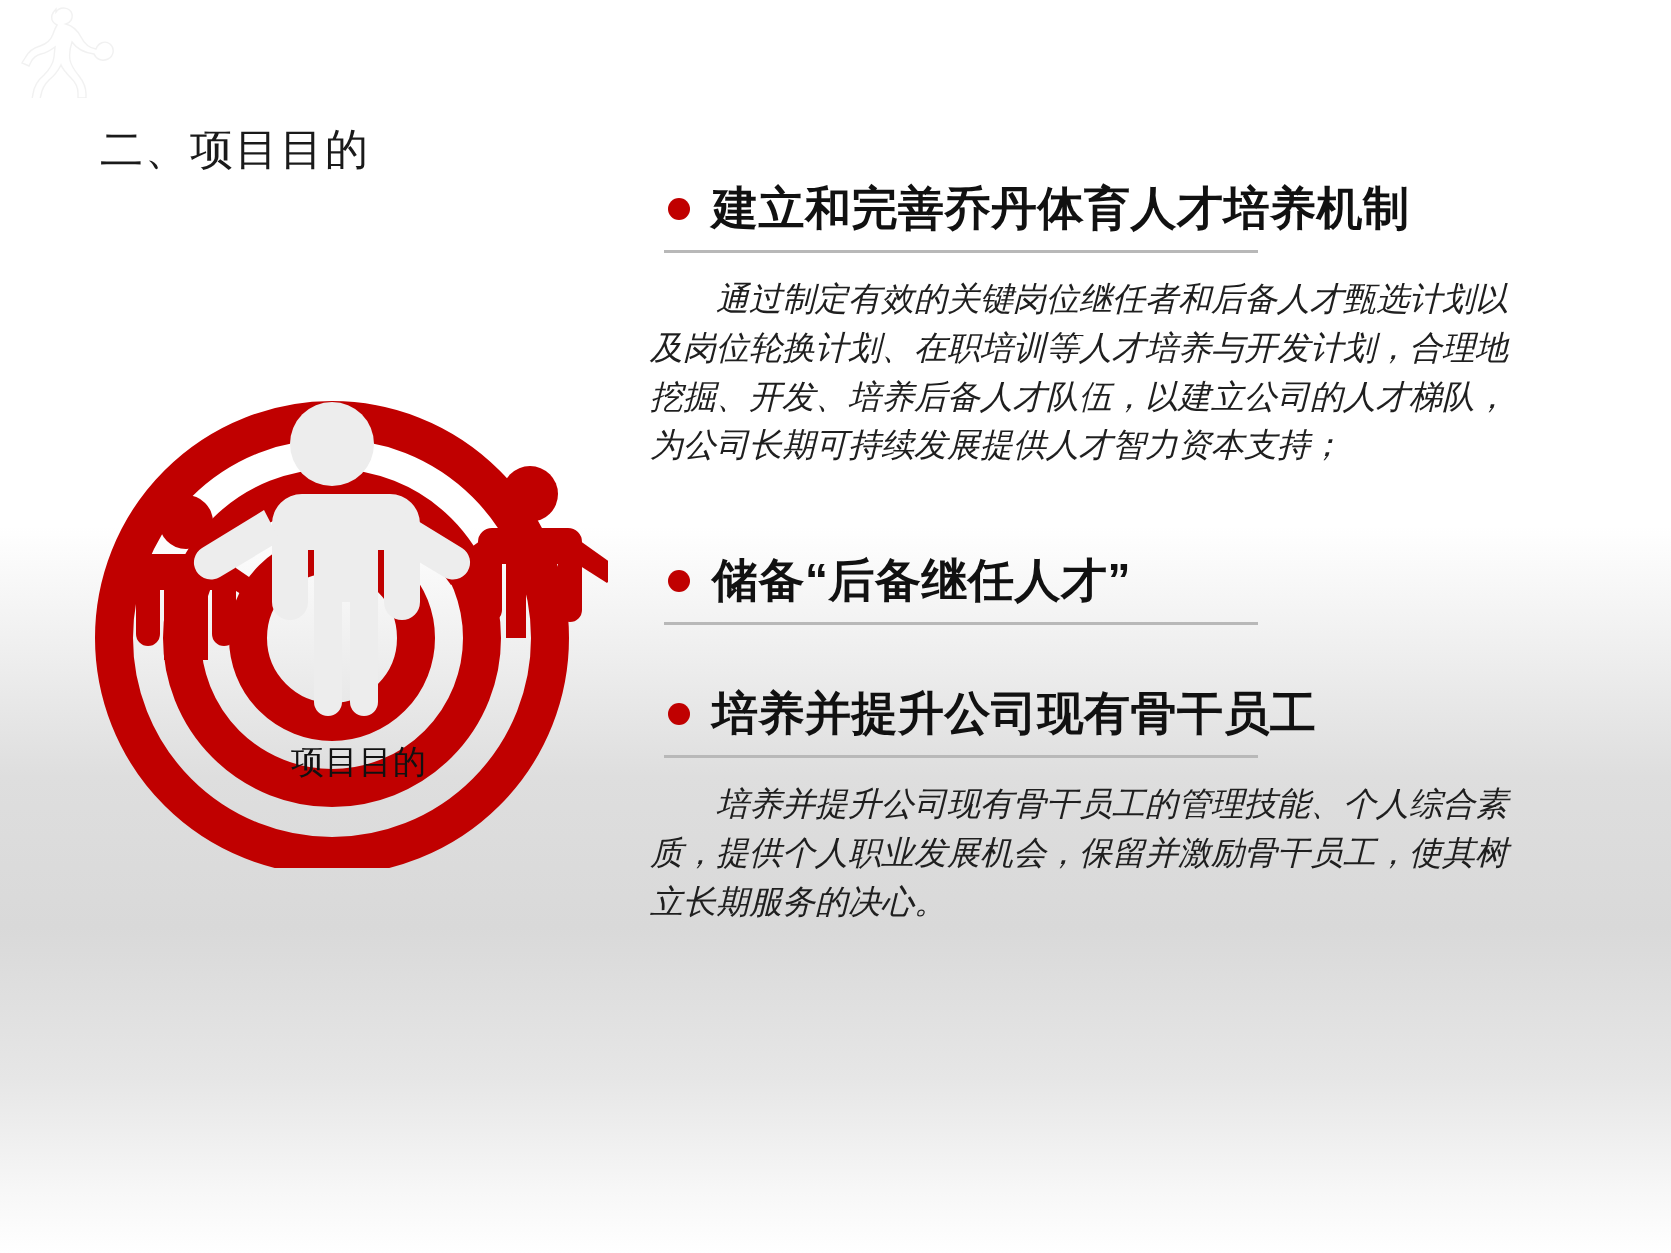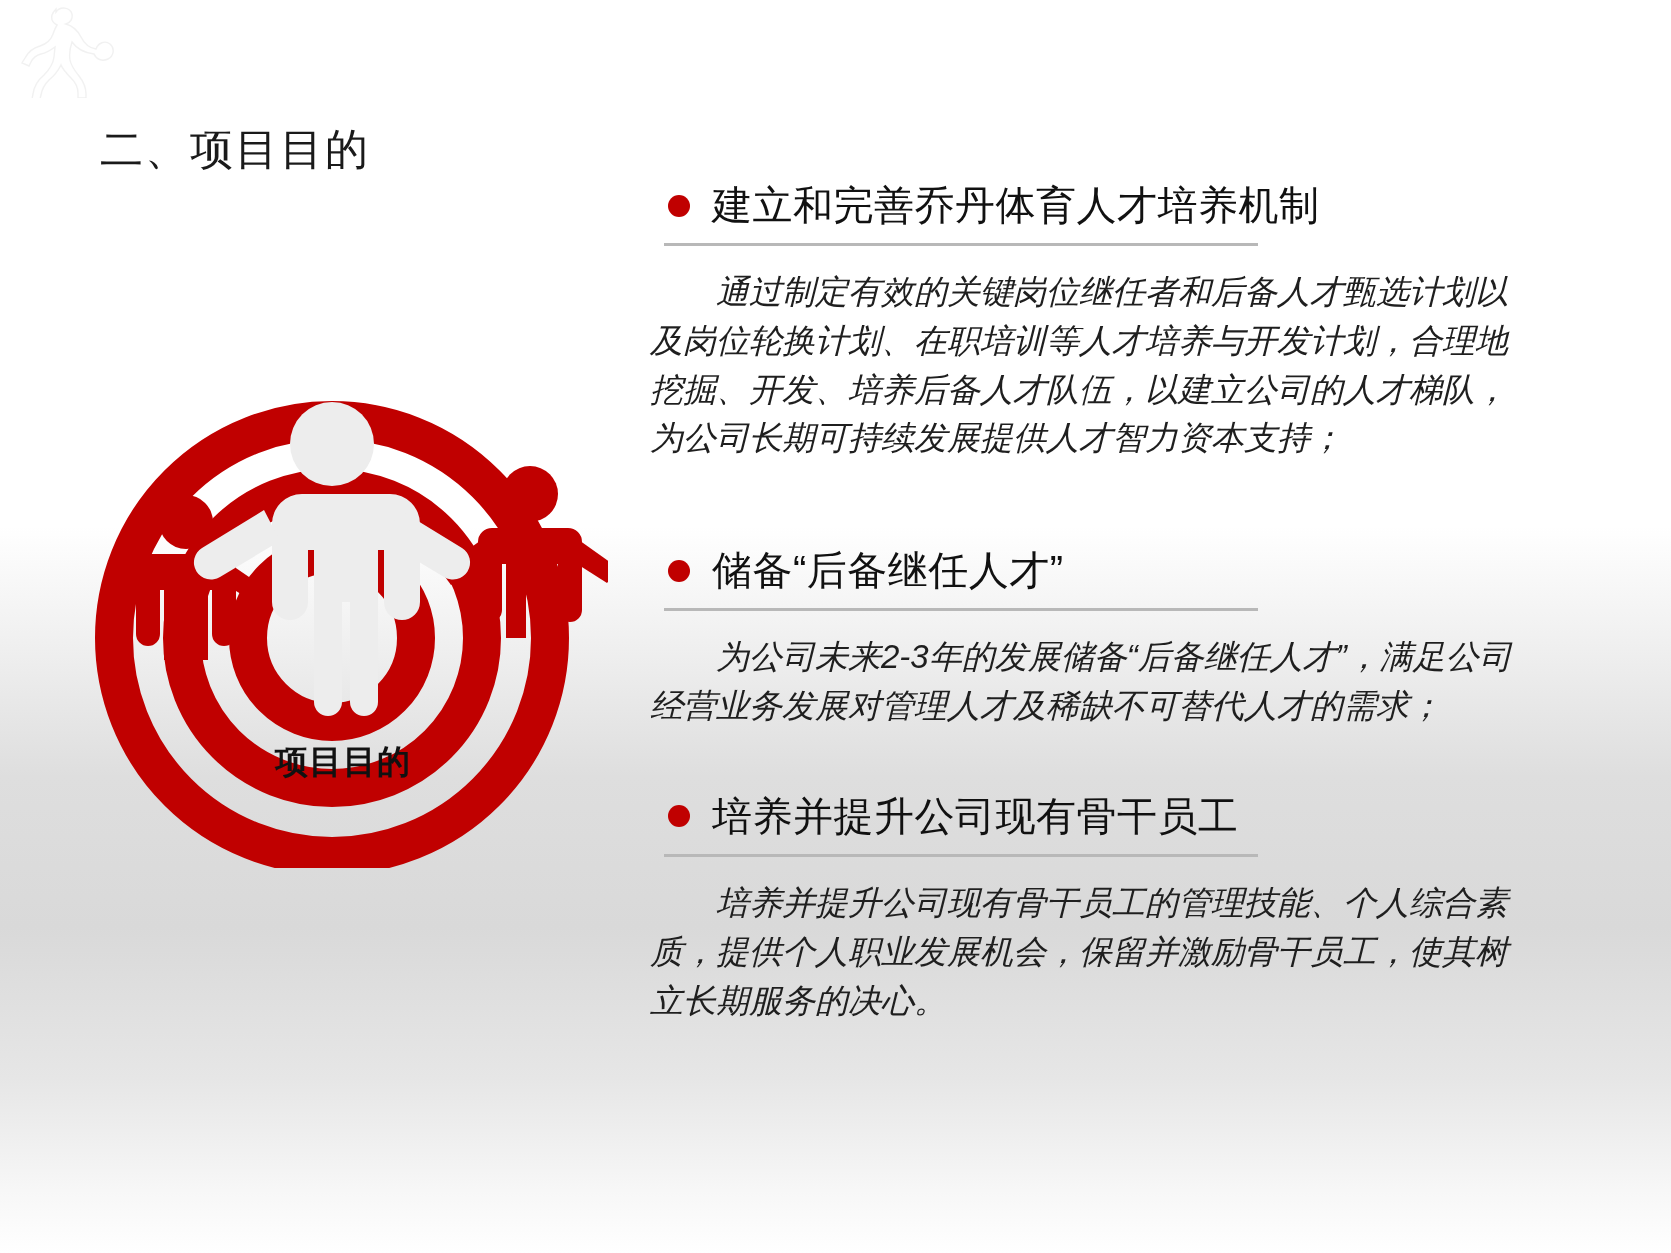--- a/index.html
+++ b/index.html
@@ -54,26 +54,26 @@
   
   .target-graphic {
     position: absolute;
     left: 78px;
     top: 348px;
     width: 530px;
     height: 520px;
   }
   .target-caption {
     position: absolute;
-    left: 0;
+    left: 16px;
     top: 392px;
     width: 530px;
     text-align: center;
     font-size: 33px;
-    font-weight: bold;
+    font-weight: normal;
     color: #111111;
     letter-spacing: 1px;
     pointer-events: none;
   }
 
   
   .content-col {
     position: absolute;
     left: 650px;
     top: 178px;
@@ -92,22 +92,22 @@
     padding-left: 18px;
   }
   .bullet-dot {
     width: 22px;
     height: 22px;
     border-radius: 50%;
     background: #c00000;
     flex: 0 0 auto;
   }
   .heading-text {
-    font-size: 40px;
-    font-weight: normal;
+    font-size: 46px;
+    font-weight: bold;
     color: #111111;
     letter-spacing: 0.5px;
     white-space: nowrap;
   }
   .heading-rule {
     margin: 10px 0 0 14px;
     width: 594px;
     height: 3px;
     background: #b8b8b8;
   }
@@ -196,21 +196,20 @@
       <div class="heading-rule"></div>
       <div class="para">通过制定有效的关键岗位继任者和后备人才甄选计划以及岗位轮换计划、在职培训等人才培养与开发计划，合理地挖掘、开发、培养后备人才队伍，以建立公司的人才梯队，为公司长期可持续发展提供人才智力资本支持；</div>
     </div>
 
     <div class="block b2">
       <div class="heading-row">
         <span class="bullet-dot"></span>
         <span class="heading-text">储备“后备继任人才”</span>
       </div>
       <div class="heading-rule"></div>
-      <div class="para">为公司未来2-3年的发展储备“后备继任人才”，满足公司经营业务发展对管理人才及稀缺不可替代人才的需求；</div>
     </div>
 
     <div class="block b3">
       <div class="heading-row">
         <span class="bullet-dot"></span>
         <span class="heading-text">培养并提升公司现有骨干员工</span>
       </div>
       <div class="heading-rule"></div>
       <div class="para">培养并提升公司现有骨干员工的管理技能、个人综合素质，提供个人职业发展机会，保留并激励骨干员工，使其树立长期服务的决心。</div>
     </div>

